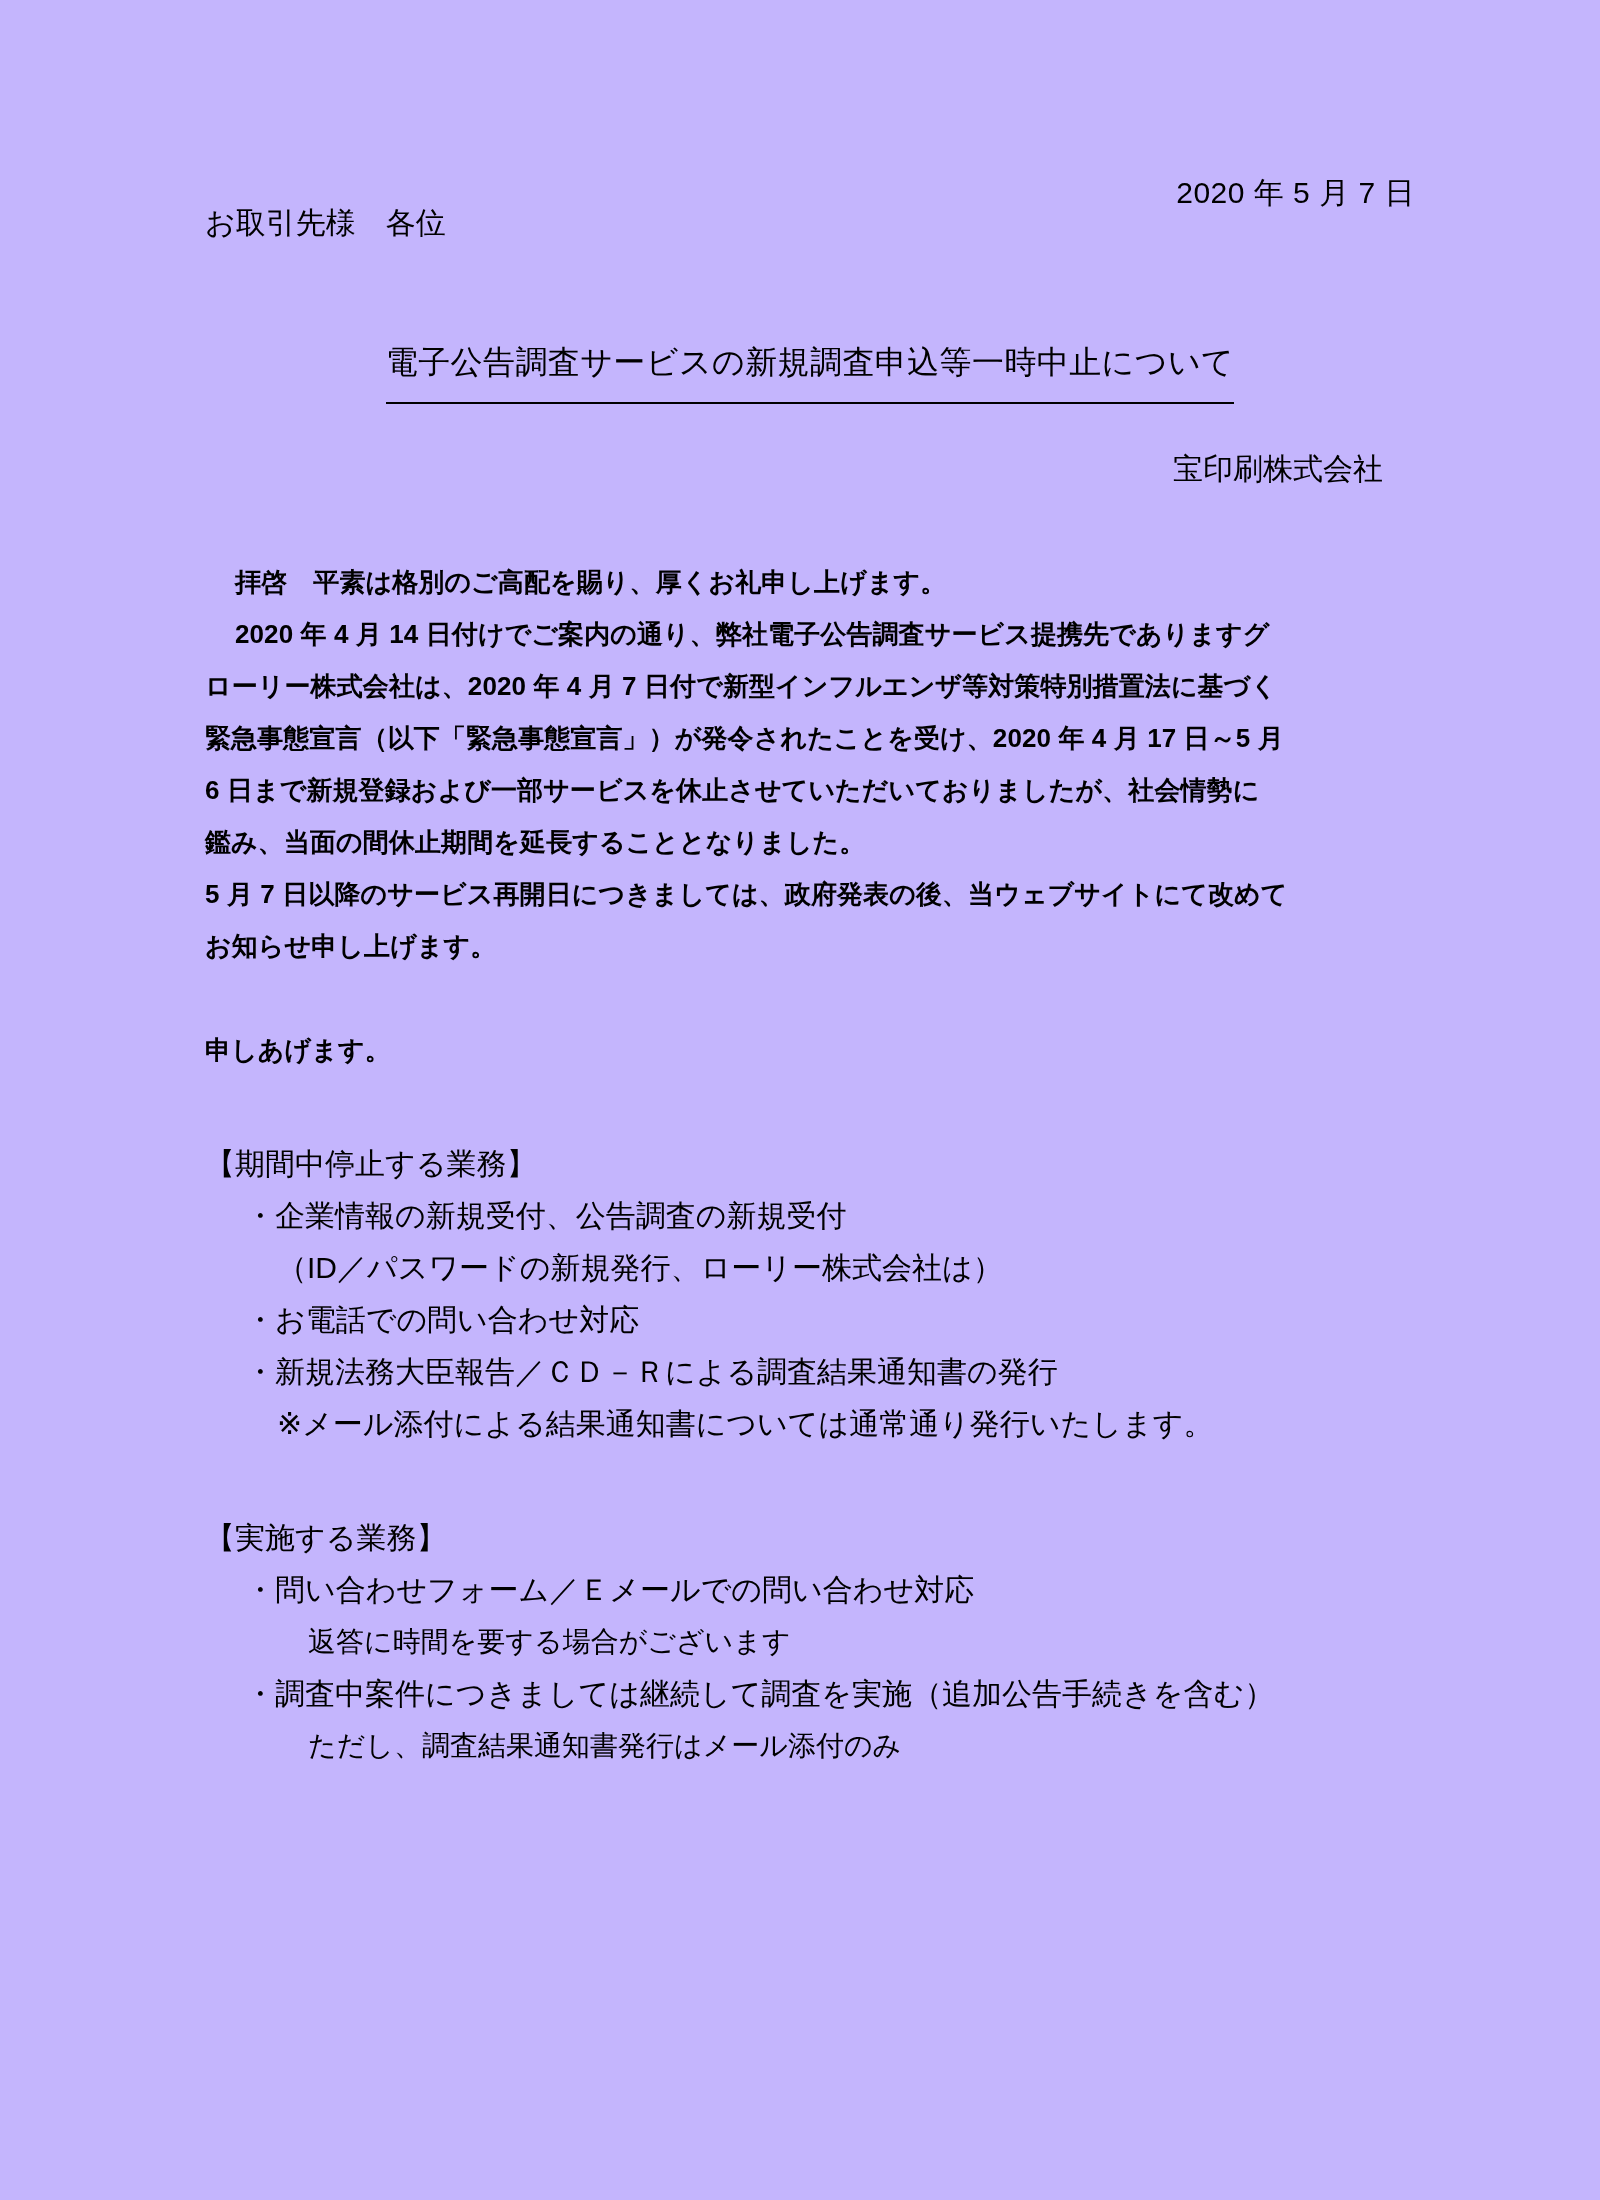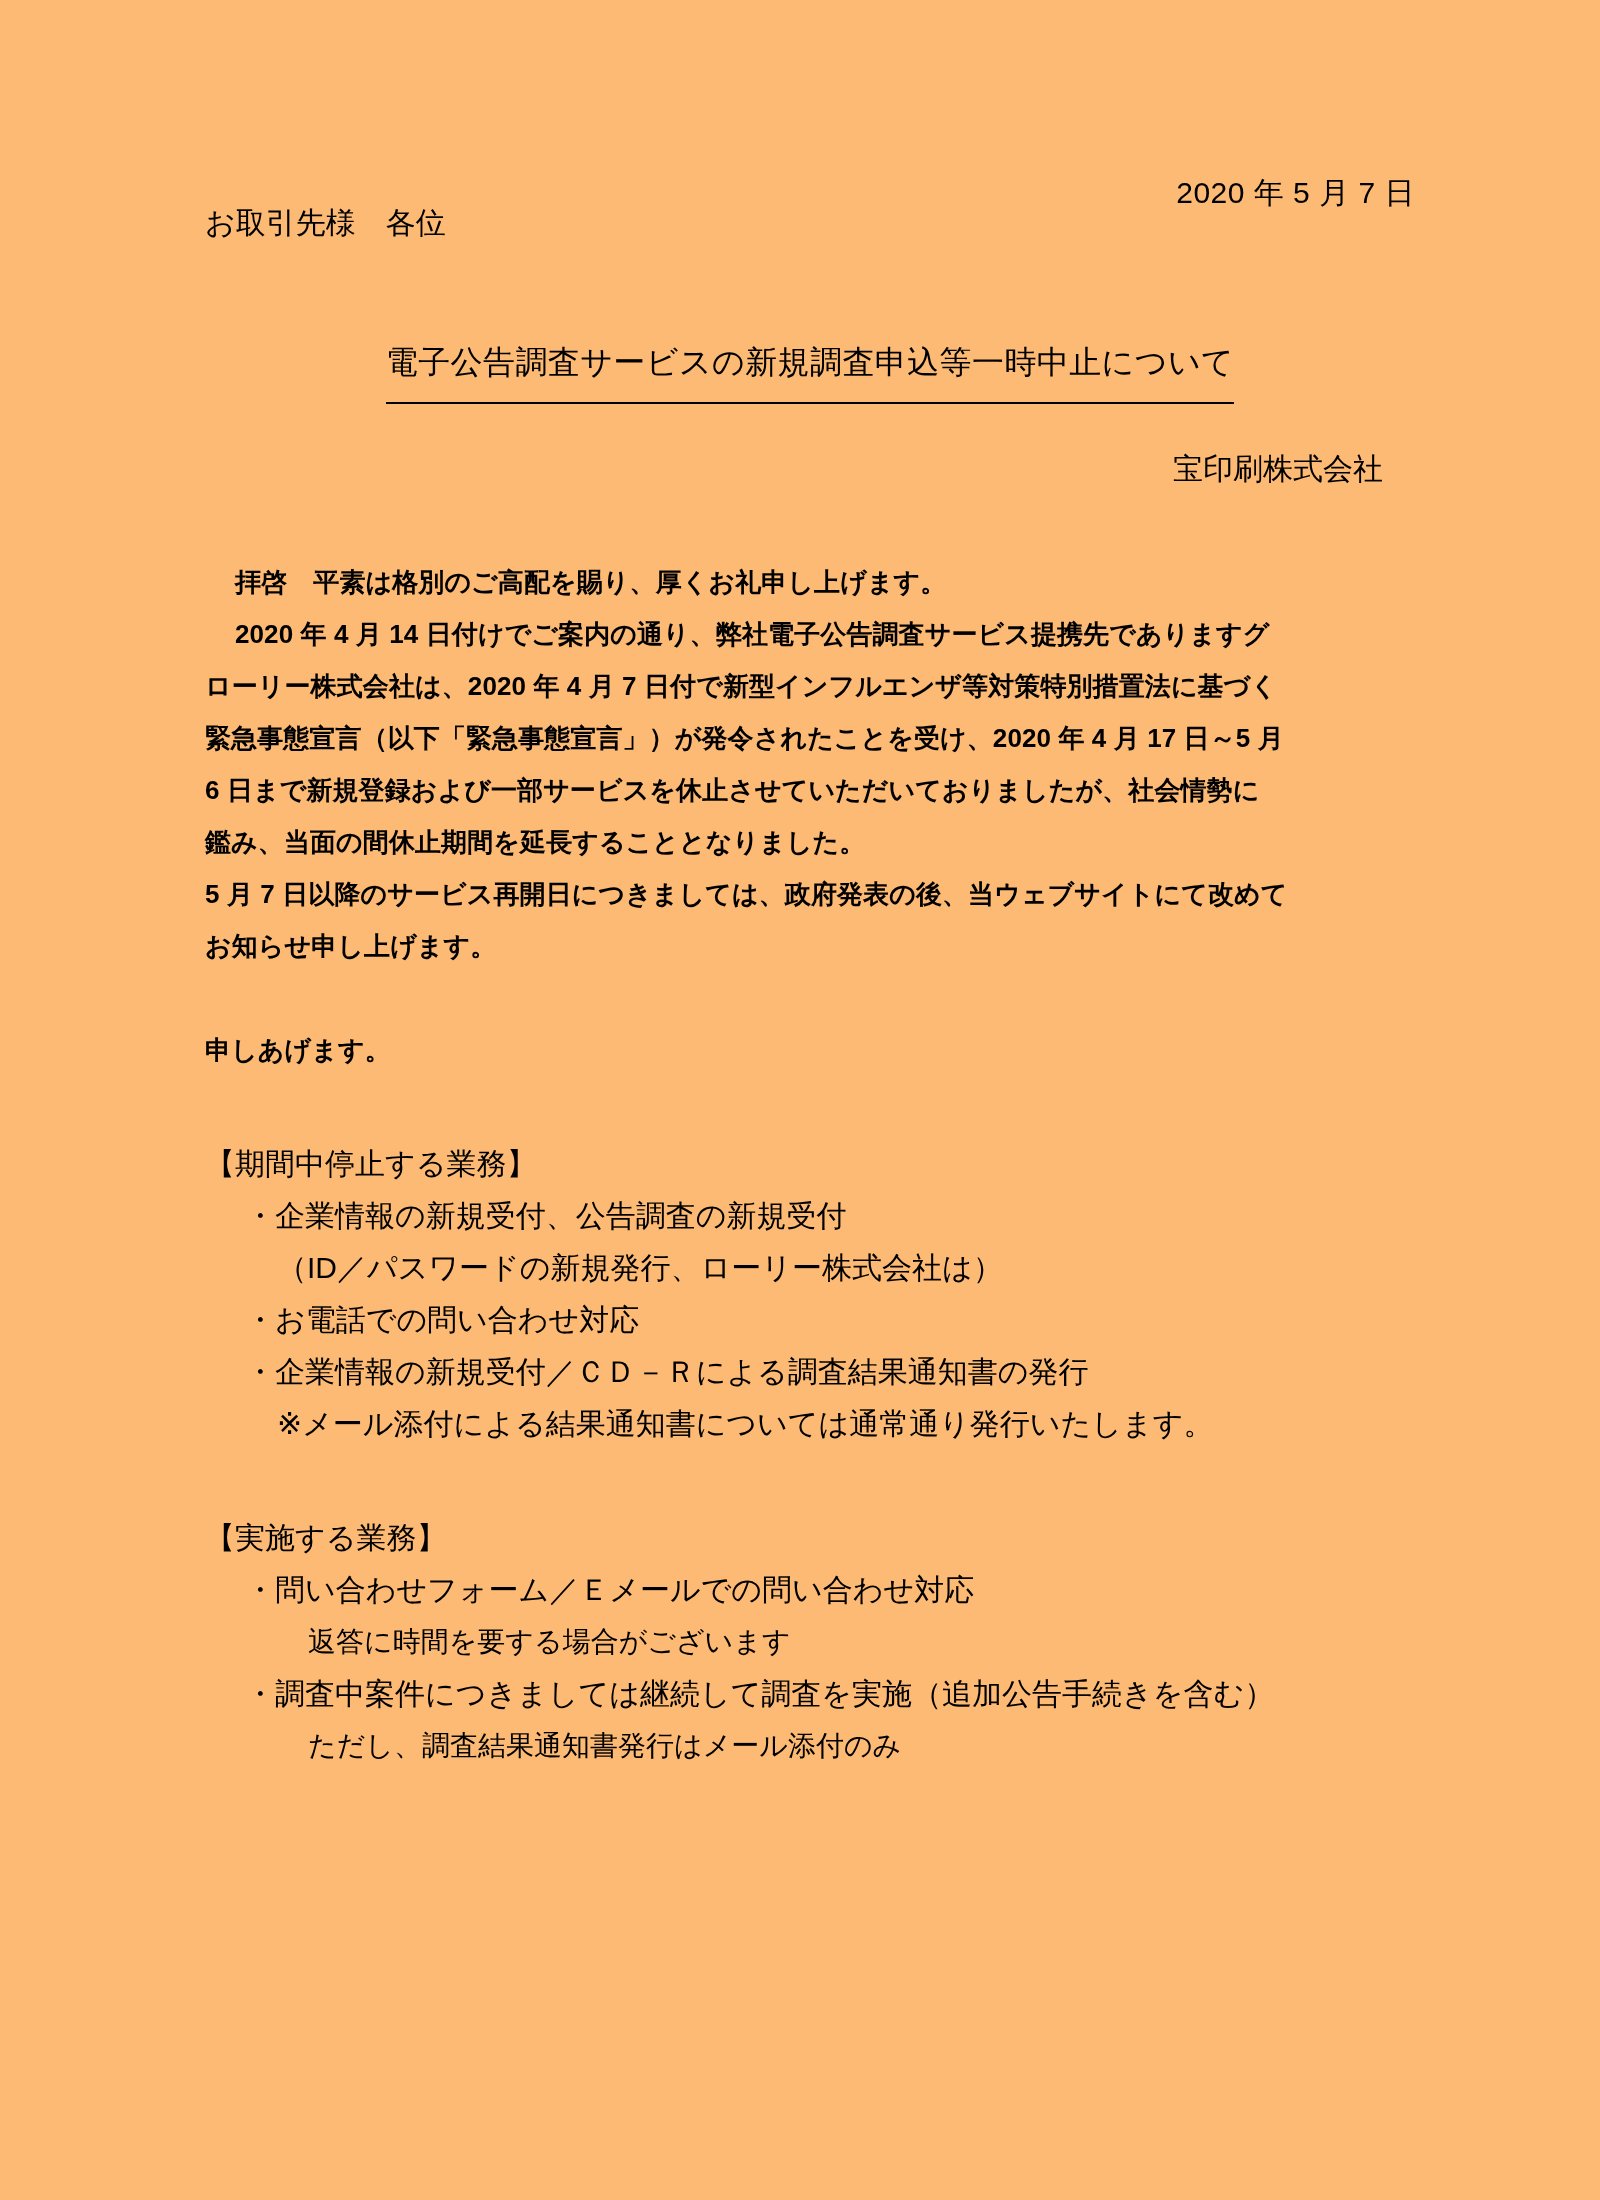--- a/index.html
+++ b/index.html
@@ -13,21 +13,21 @@
     font-family: "Liberation Serif", "DejaVu Serif", serif;
     color: #000000;
     -webkit-font-smoothing: antialiased;
   }
   .page {
     position: relative;
     width: 1600px;
     height: 2200px;
     box-sizing: border-box;
     padding: 0;
-    background: #fdba74;
+    background: #c4b5fd;
     overflow: hidden;
   }
   .content {
     position: absolute;
     left: 205px;
     top: 0;
     width: 1210px;
   }
 
   
@@ -133,21 +133,21 @@
       <div class="jp body-line">申しあげます。</div>
     </div>
 
     <div class="gap-lg"></div>
 
     <div>
       <div class="jp section-head">【期間中停止する業務】</div>
       <div class="jp bullet-line">・企業情報の新規受付、公告調査の新規受付</div>
       <div class="jp sub-line">（ID／パスワードの新規発行、ローリー株式会社は）</div>
       <div class="jp bullet-line">・お電話での問い合わせ対応</div>
-      <div class="jp bullet-line">・企業情報の新規受付／ＣＤ－Ｒによる調査結果通知書の発行</div>
+      <div class="jp bullet-line">・新規法務大臣報告／ＣＤ－Ｒによる調査結果通知書の発行</div>
       <div class="jp sub-line">※メール添付による結果通知書については通常通り発行いたします。</div>
     </div>
 
     <div class="gap-lg"></div>
 
     <div>
       <div class="jp section-head">【実施する業務】</div>
       <div class="jp bullet-line">・問い合わせフォーム／Ｅメールでの問い合わせ対応</div>
       <div class="jp sub-line2">返答に時間を要する場合がございます</div>
       <div class="jp bullet-line">・調査中案件につきましては継続して調査を実施（追加公告手続きを含む）</div>

